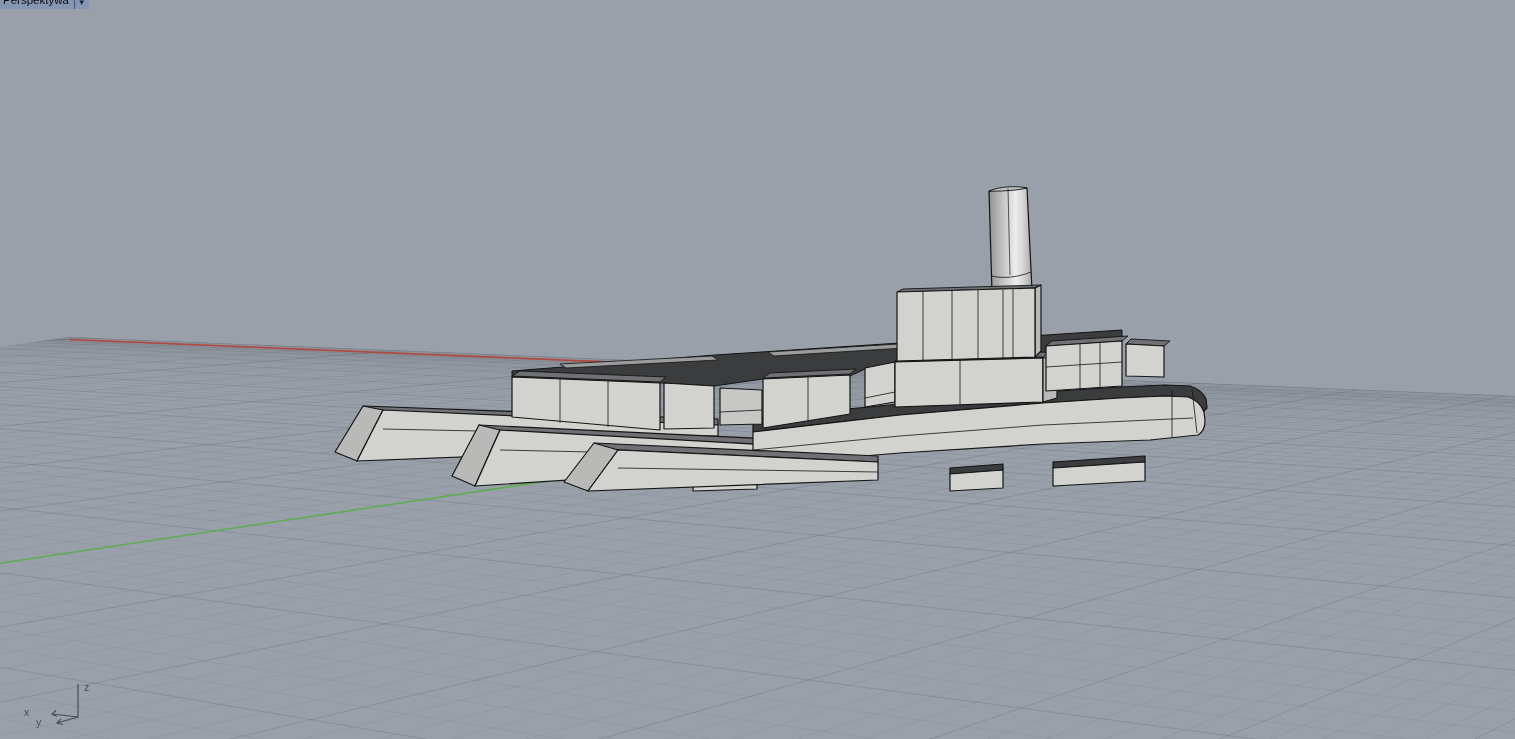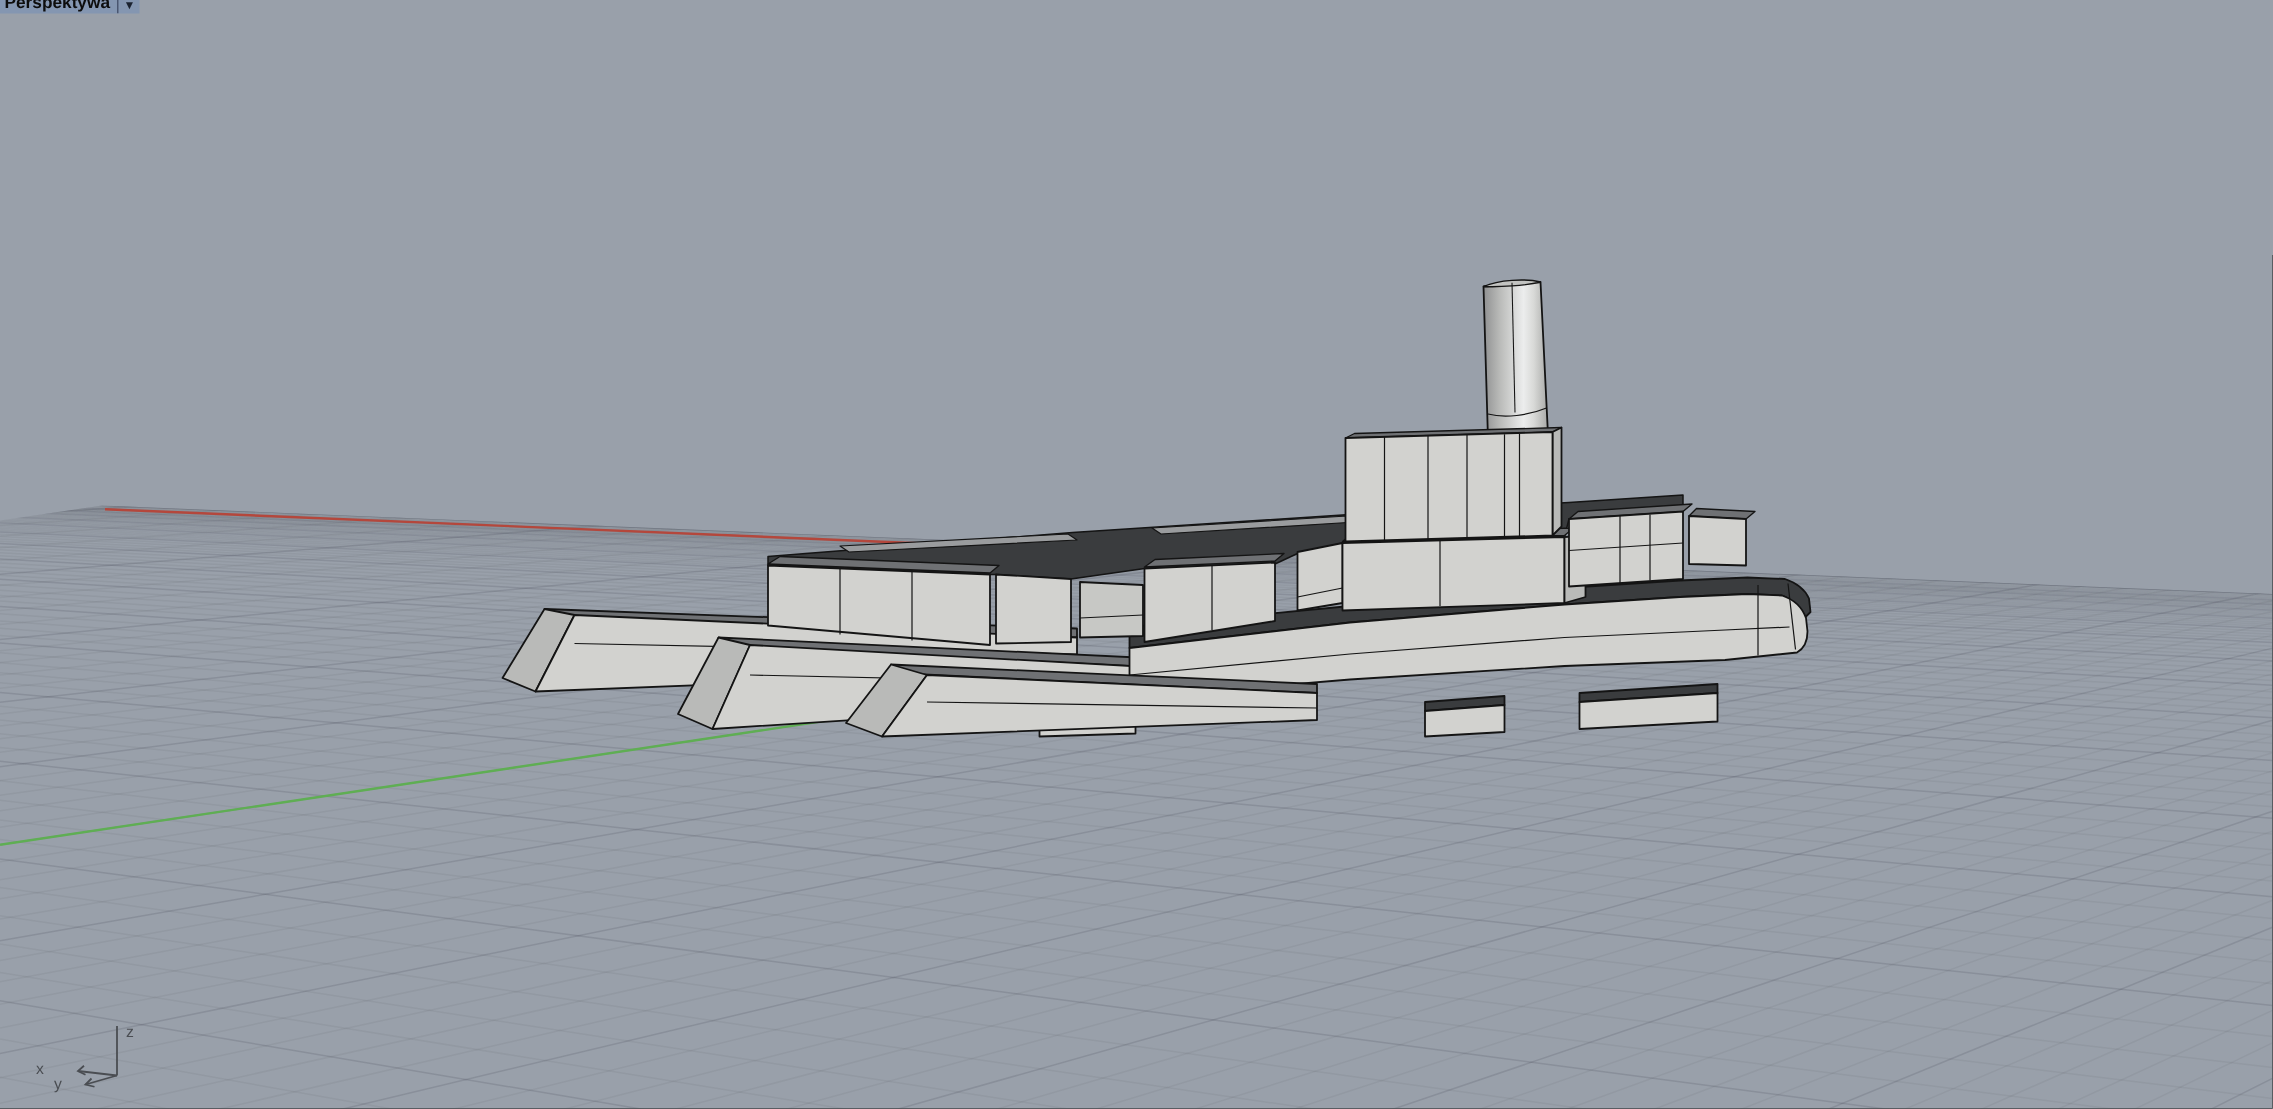--- a/index.html
+++ b/index.html
@@ -7,26 +7,25 @@
     position:relative;
     width:1515px;height:739px;
     overflow:hidden;
     background:var(--bg,#99a0aa);
     font-family:"Liberation Sans",sans-serif;
   }
   #scene{position:absolute;left:0;top:0;}
   
   .vp-label{
     position:absolute;left:0;top:0;height:9px;
-    display:flex;align-items:center;
+    display:flex;align-items:flex-end;
     background:var(--label-bg,#8496b1);
     overflow:hidden;
     cursor:pointer;
     user-select:none;
-    font-weight:bold;
   }
   .vp-label .title{
     font-size:11.5px;line-height:12px;
     color:var(--label-text,#0d0d0d);
     padding:0 5px 0 3px;
     transform:translateY(-3px);
     white-space:nowrap;
   }
   .vp-label .sep{
     width:1px;background:#4a5670;height:9px;

